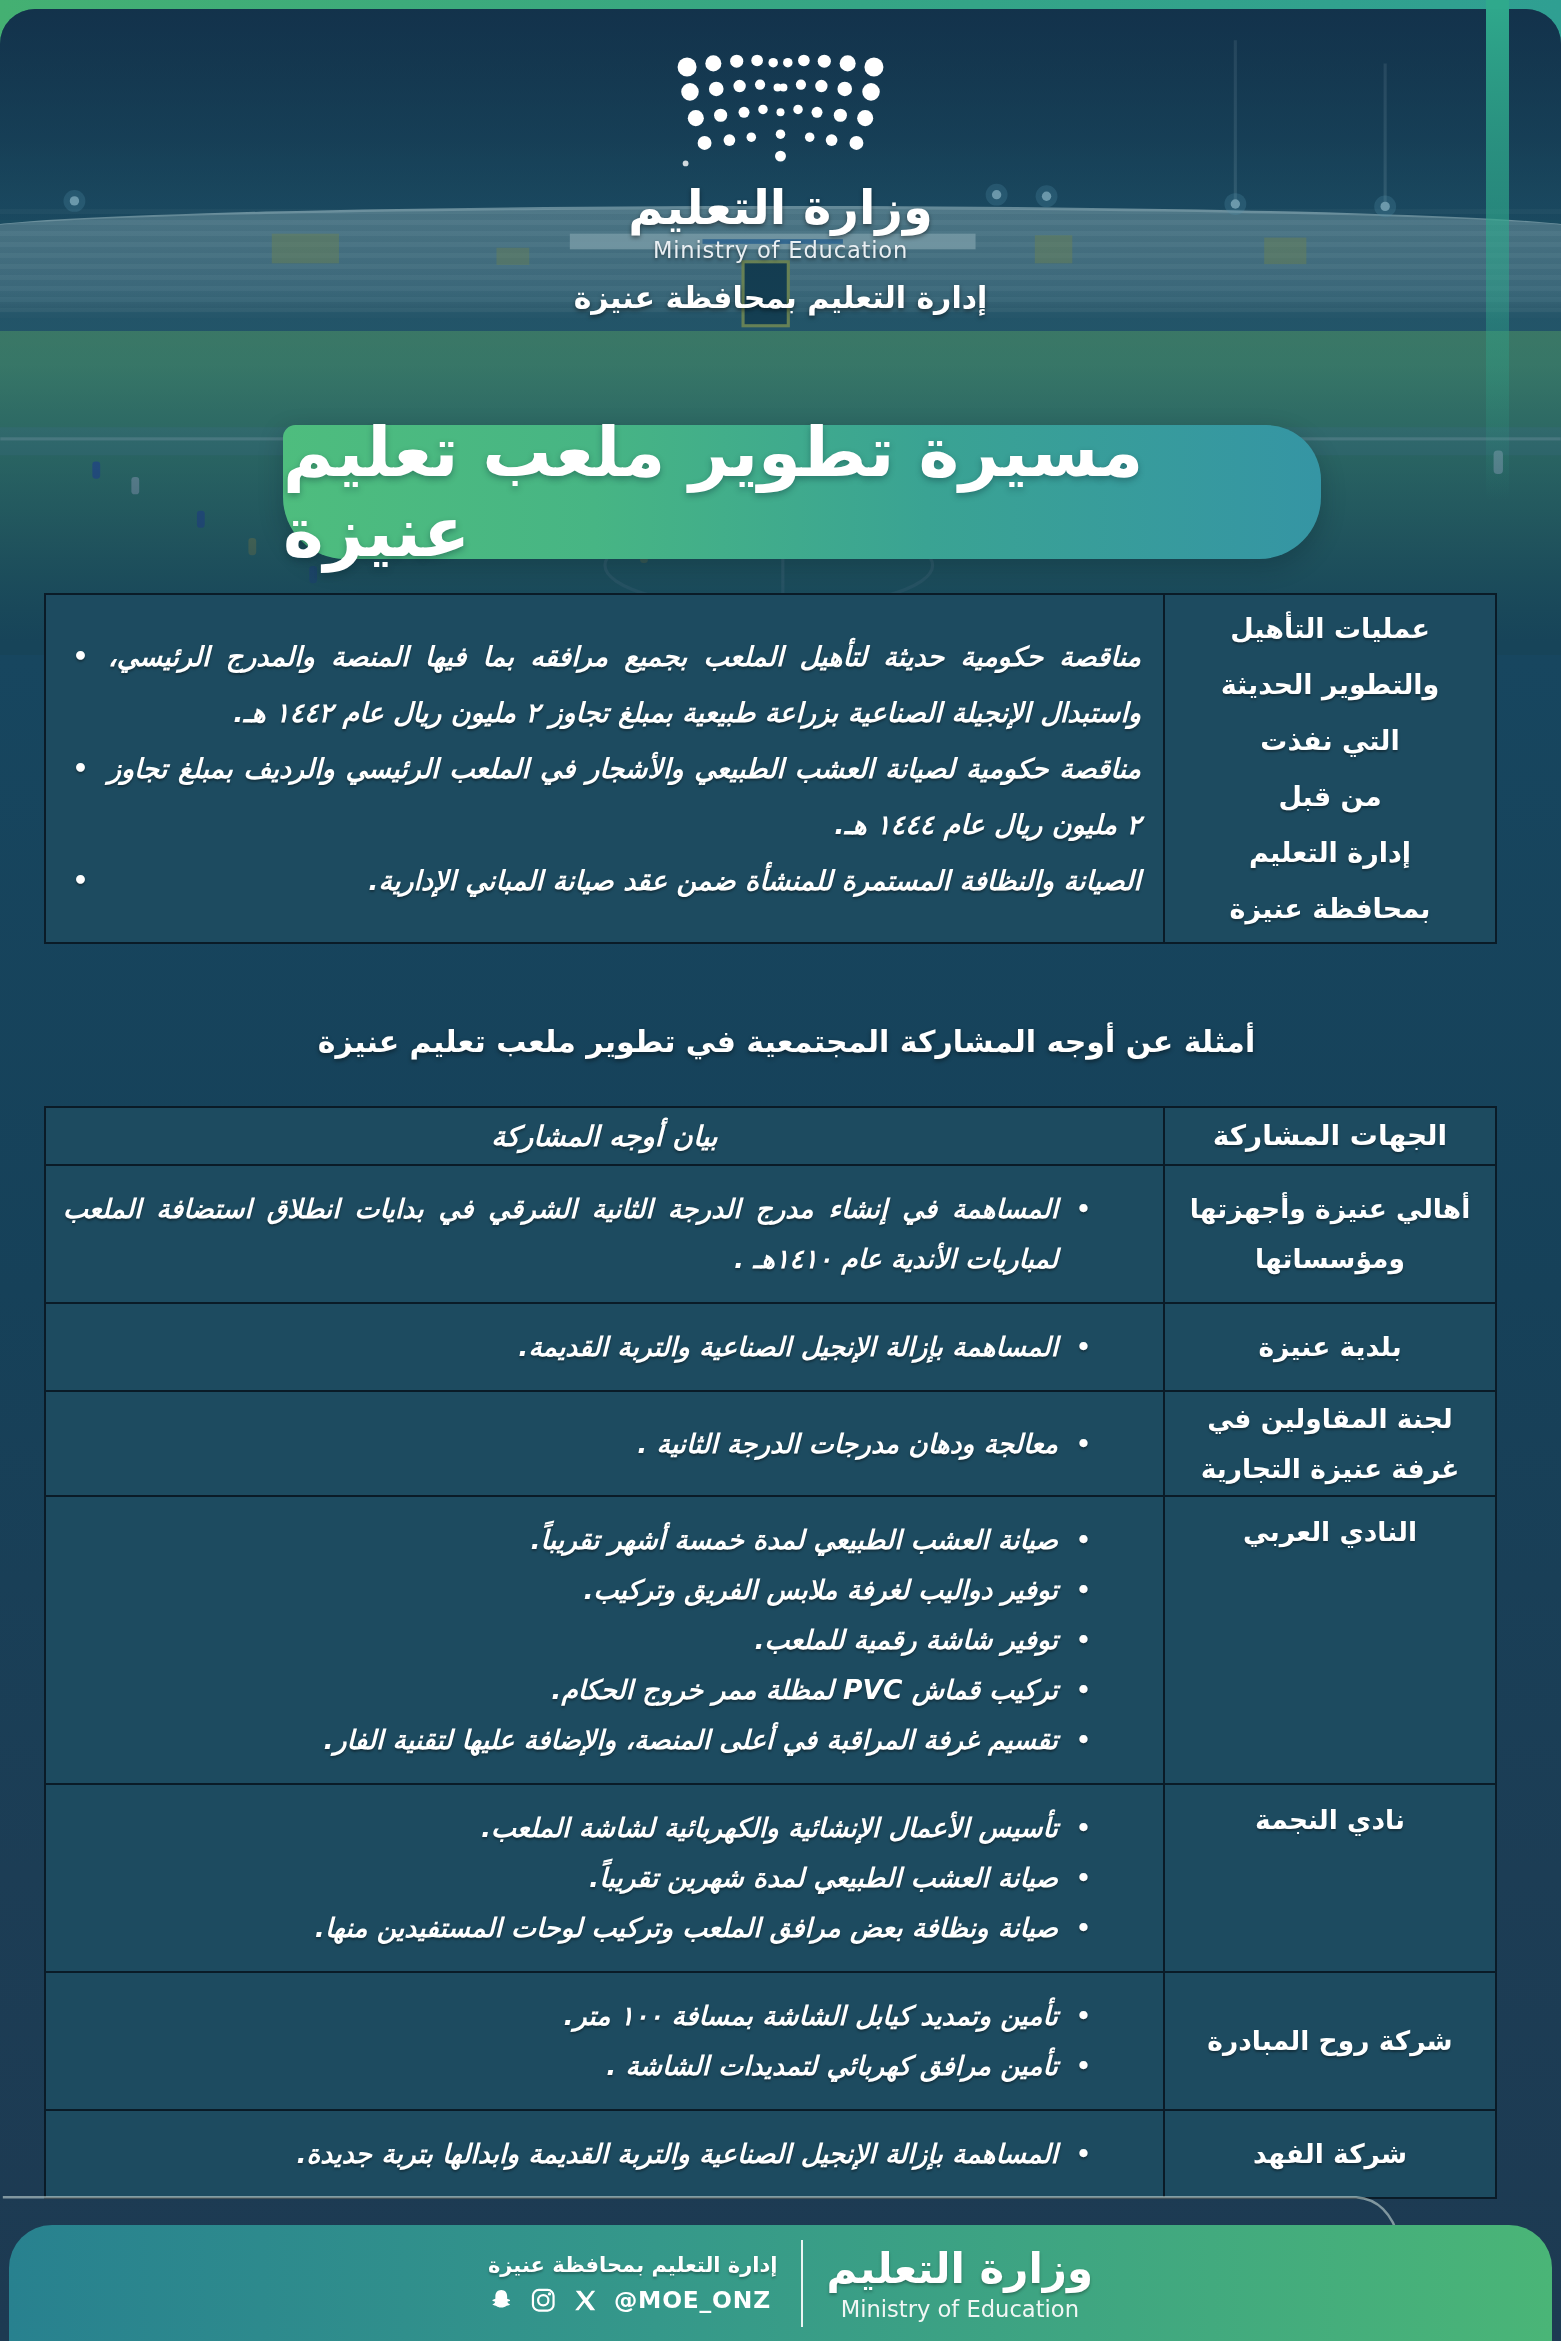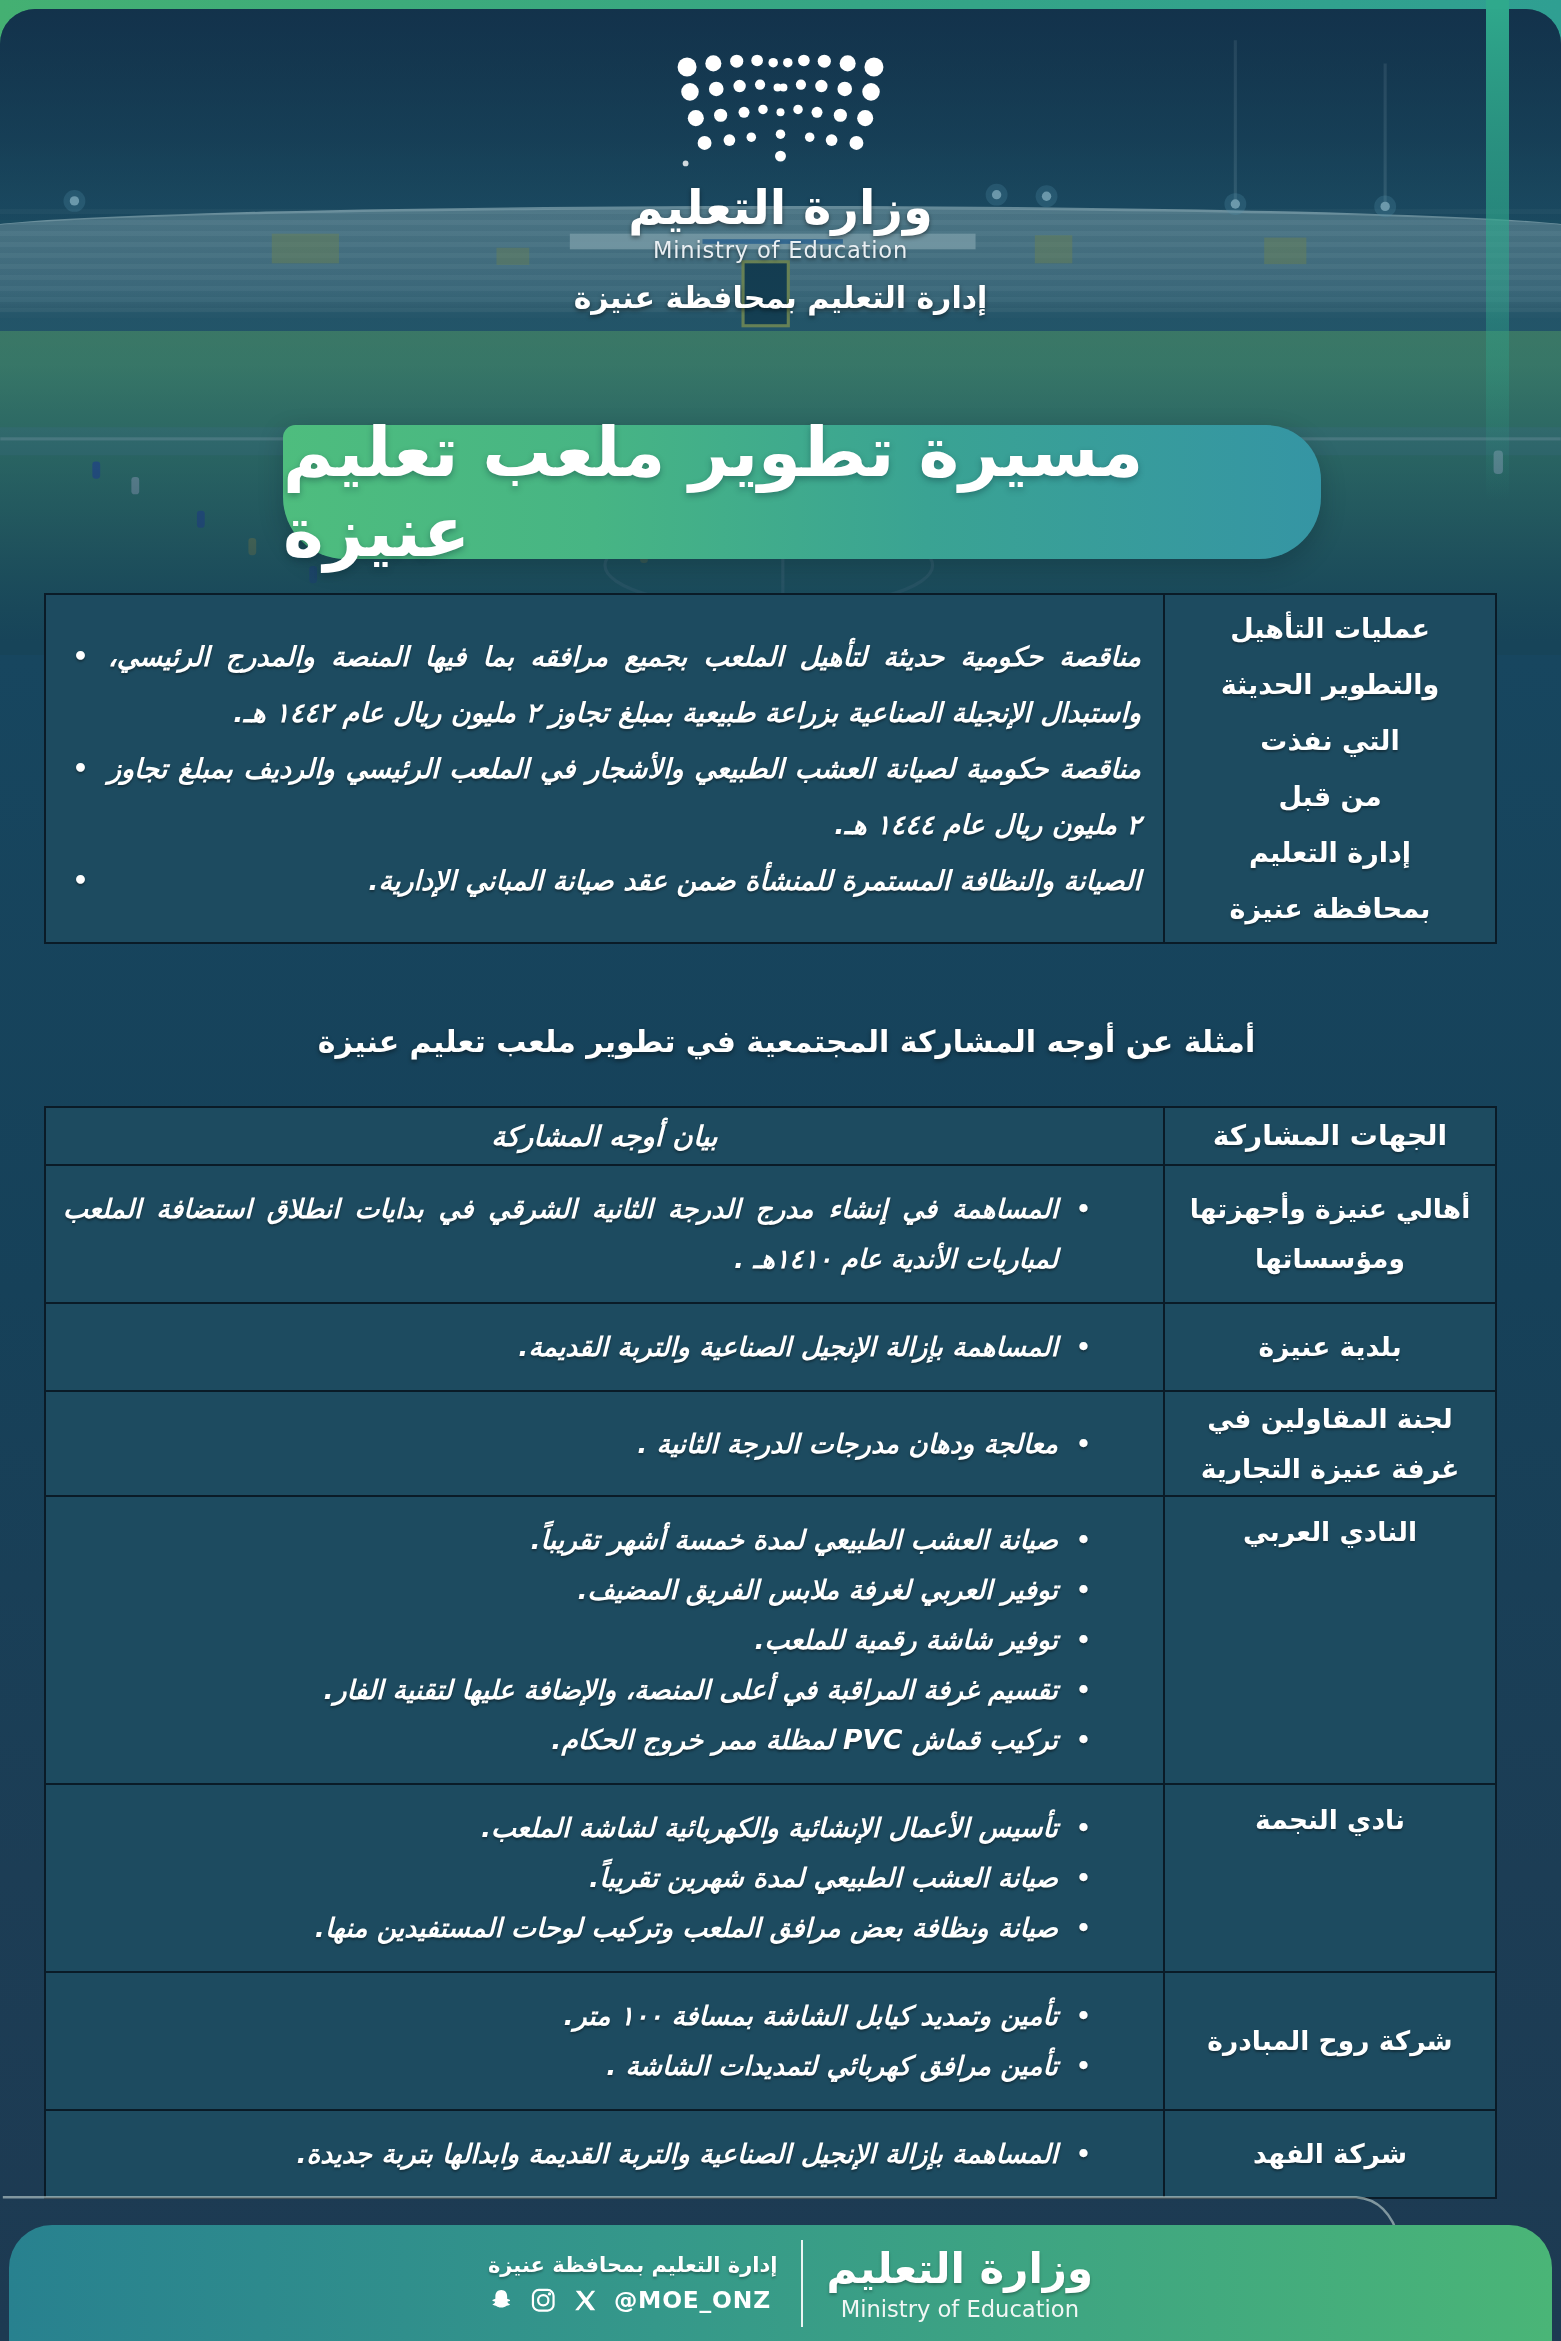--- a/index.html
+++ b/index.html
@@ -284,24 +284,24 @@
           </ul>
       </div>
     </div>
 
     <div class="trow big">
       <div class="cell-entity">النادي العربي</div>
       <div class="cell-details">
         <ul class="blist">
 
         <li>صيانة العشب الطبيعي لمدة خمسة أشهر تقريباً.</li>
-            <li>توفير العربي لغرفة ملابس الفريق المضيف.</li>
+            <li>توفير دواليب لغرفة ملابس الفريق وتركيب.</li>
             <li>توفير شاشة رقمية للملعب.</li>
+            <li>تركيب قماش PVC لمظلة ممر خروج الحكام.</li>
             <li>تقسيم غرفة المراقبة في أعلى المنصة، والإضافة عليها لتقنية الفار.</li>
-            <li>تركيب قماش PVC لمظلة ممر خروج الحكام.</li>
           </ul>
       </div>
     </div>
 
     <div class="trow big">
       <div class="cell-entity">نادي النجمة</div>
       <div class="cell-details">
         <ul class="blist">
 
         <li>تأسيس الأعمال الإنشائية والكهربائية لشاشة الملعب.</li>

